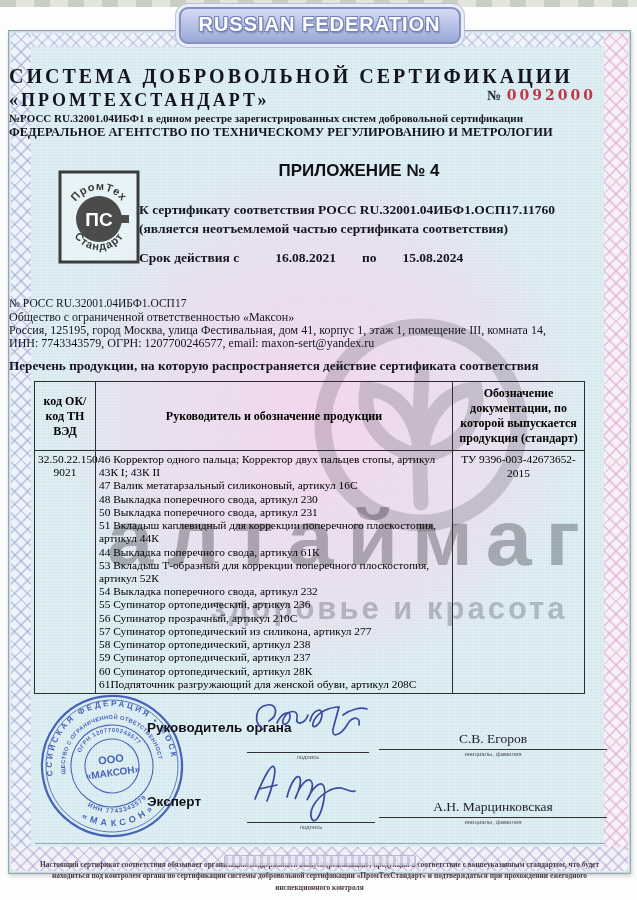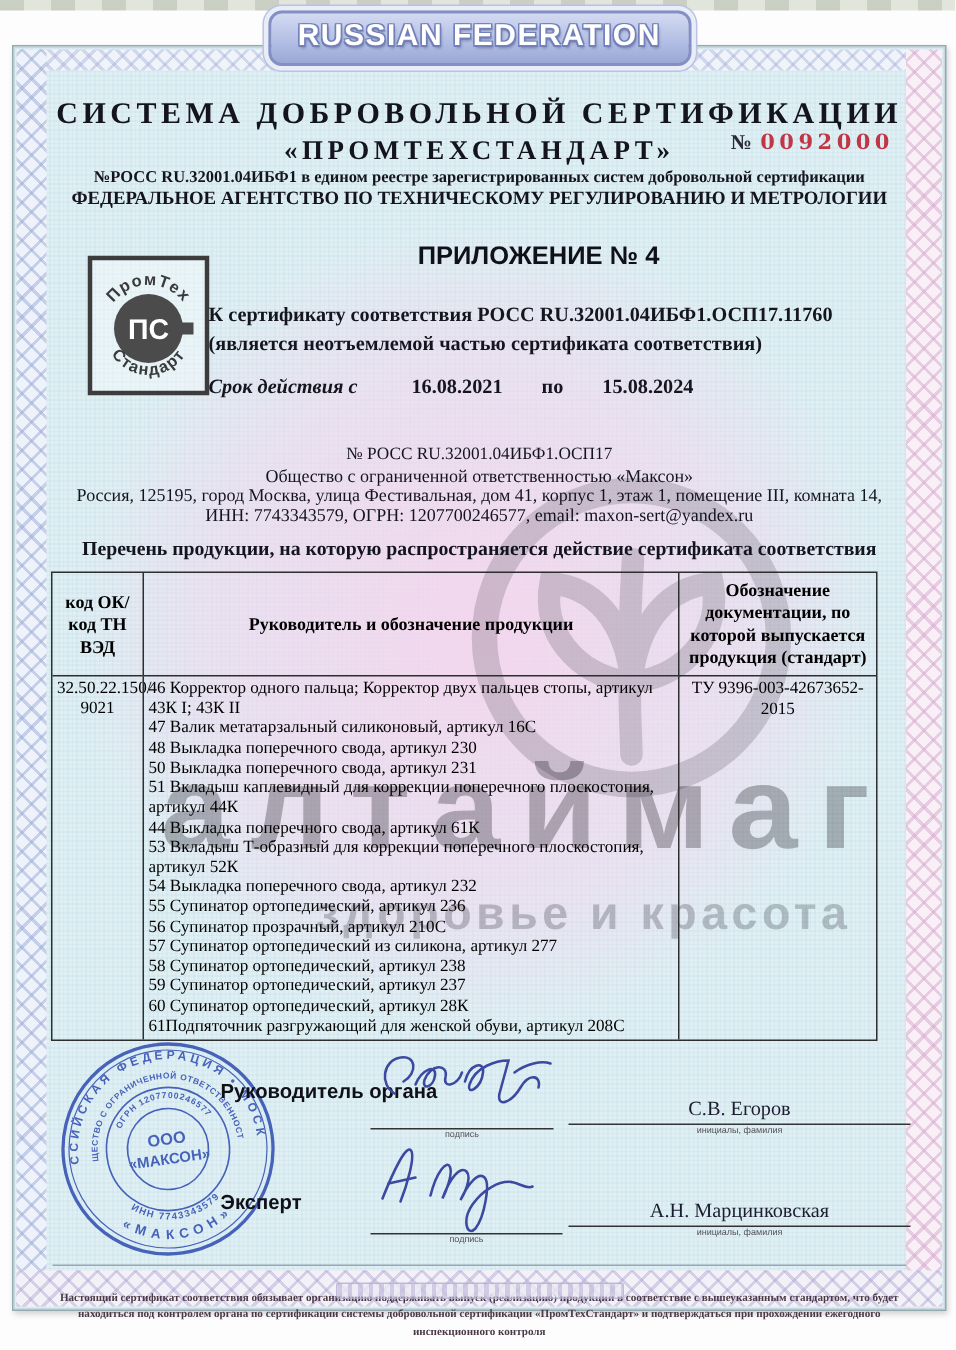--- a/index.html
+++ b/index.html
@@ -33,34 +33,34 @@
   .banner{top:-24px;left:50%;transform:translateX(-50%);padding:4px 18px 6px;
     background:linear-gradient(180deg,#d3daf2 0%,#b3bfe4 55%,#9aa8d6 100%);
     border:2px solid #8290c4;border-radius:9px;
     box-shadow:0 0 0 3px #e9edf8, 0 0 0 4px #b9c2e2, 0 1px 3px rgba(60,60,90,.35);}
   .banner span{font-family:"Liberation Sans",sans-serif;font-weight:bold;font-size:20px;
     letter-spacing:1px;color:#fff;white-space:nowrap;
     text-shadow:1px 1px 0 #7381ba,-1px -1px 0 #7381ba,1px -1px 0 #7381ba,-1px 1px 0 #7381ba,1px 2px 2px rgba(40,40,70,.4);}
   
   .serial{top:18px;right:34px;font-size:14px;font-weight:bold;letter-spacing:1px;color:#2a2a38;margin-top:38px;}
   .serial .digits{color:#c13545;letter-spacing:3px;font-family:"DejaVu Serif",serif;}
-  .ctr{left:0;right:0;text-align:center;color:#14141f;}
+  .ctr{left:0;right:0;color:#14141f;}
   .title1{top:34px;font-size:20px;font-weight:bold;letter-spacing:3px;}
   .title2{top:59px;font-size:18px;font-weight:bold;letter-spacing:3px;}
   .registry{top:81px;font-size:11px;font-weight:bold;}
   .agency{top:94px;font-size:12.5px;font-weight:bold;}
   
   .logo{left:48px;top:136px;}
   .annex-title{top:130px;left:130px;width:440px;text-align:center;
     font-family:"Liberation Sans",sans-serif;font-weight:bold;font-size:17px;color:#101018;}
   .certref{left:130px;width:460px;font-size:13.5px;font-weight:600;color:#15151f;}
   .certref1{top:171px;}
   .certref2{top:190px;}
   .validity{top:219px;left:130px;font-size:13.5px;font-weight:600;color:#15151f;display:flex;}
-  .validity .lbl{margin-right:36px;font-style:italic;}
+  .validity .lbl{margin-right:36px;}
   .validity .po{margin:0 26px;}
   
   .organ-title{top:249px;font-family:"Liberation Sans",sans-serif;font-weight:bold;font-size:13.5px;letter-spacing:.5px;}
   .organ-number{top:266px;font-size:11.5px;}
   .organ-company{top:279px;font-size:12px;}
   .organ-address{top:292px;font-size:12px;}
   .organ-requisites{top:305px;font-size:12px;}
   .list-heading{top:327px;font-size:13.2px;font-weight:bold;}
   
   .tbl{left:25px;top:350px;width:549px;border:1px solid #2e2e2e;display:flex;flex-direction:column;background:transparent;}

